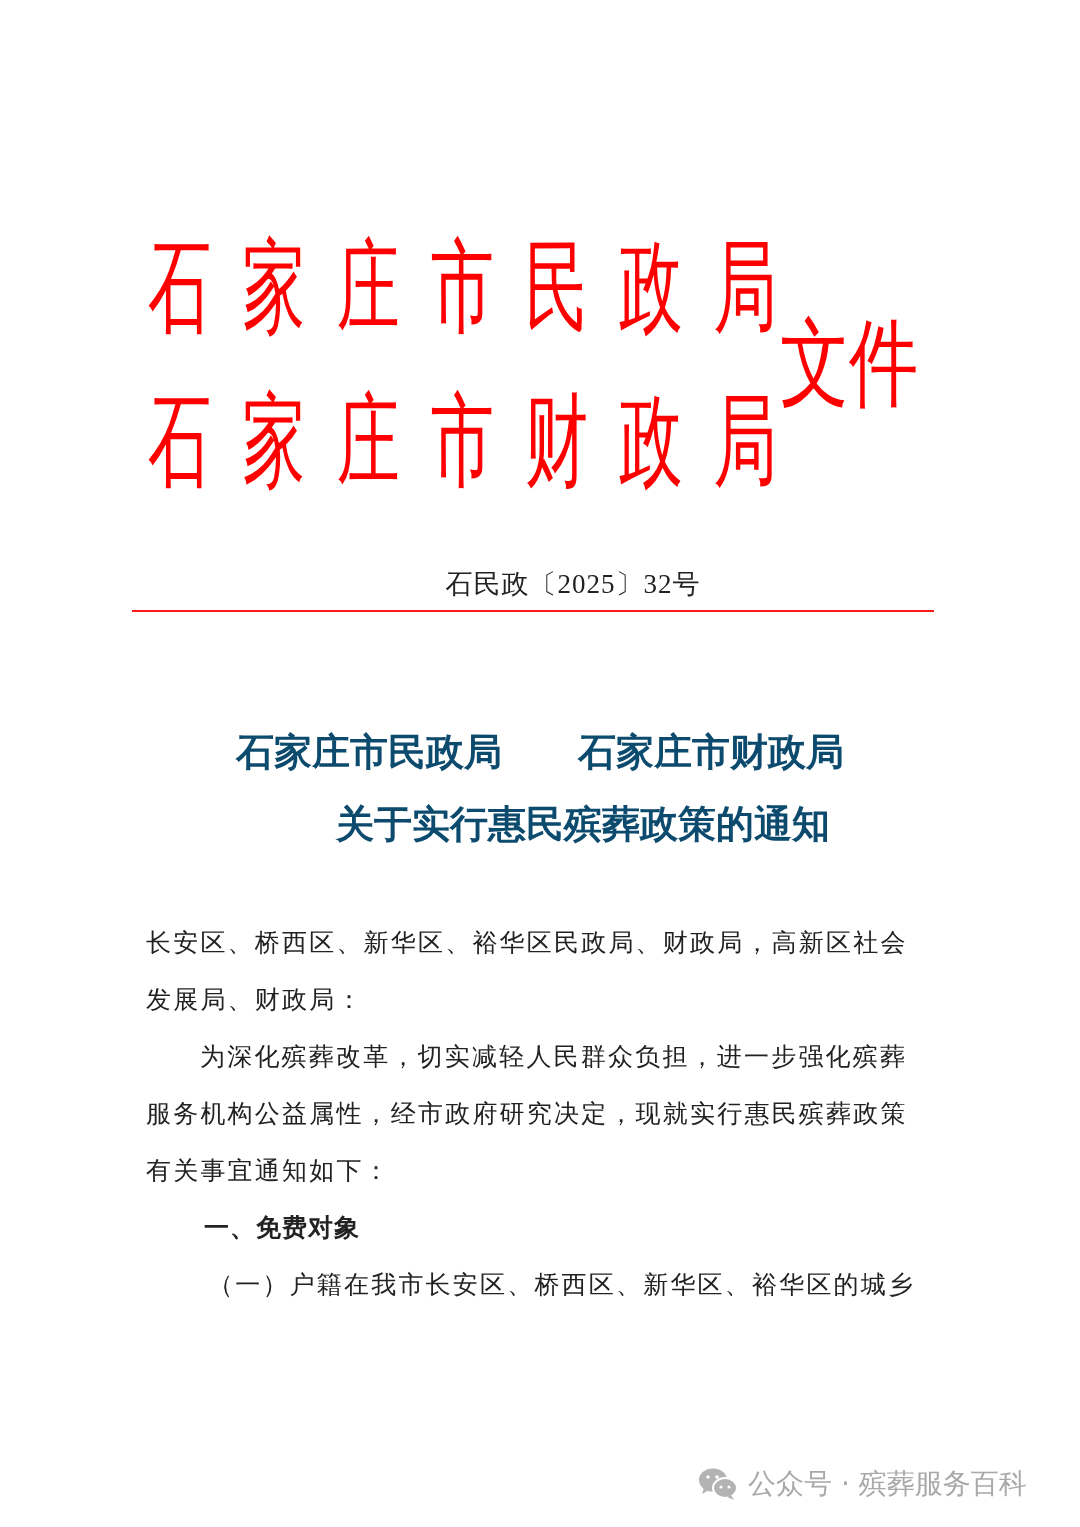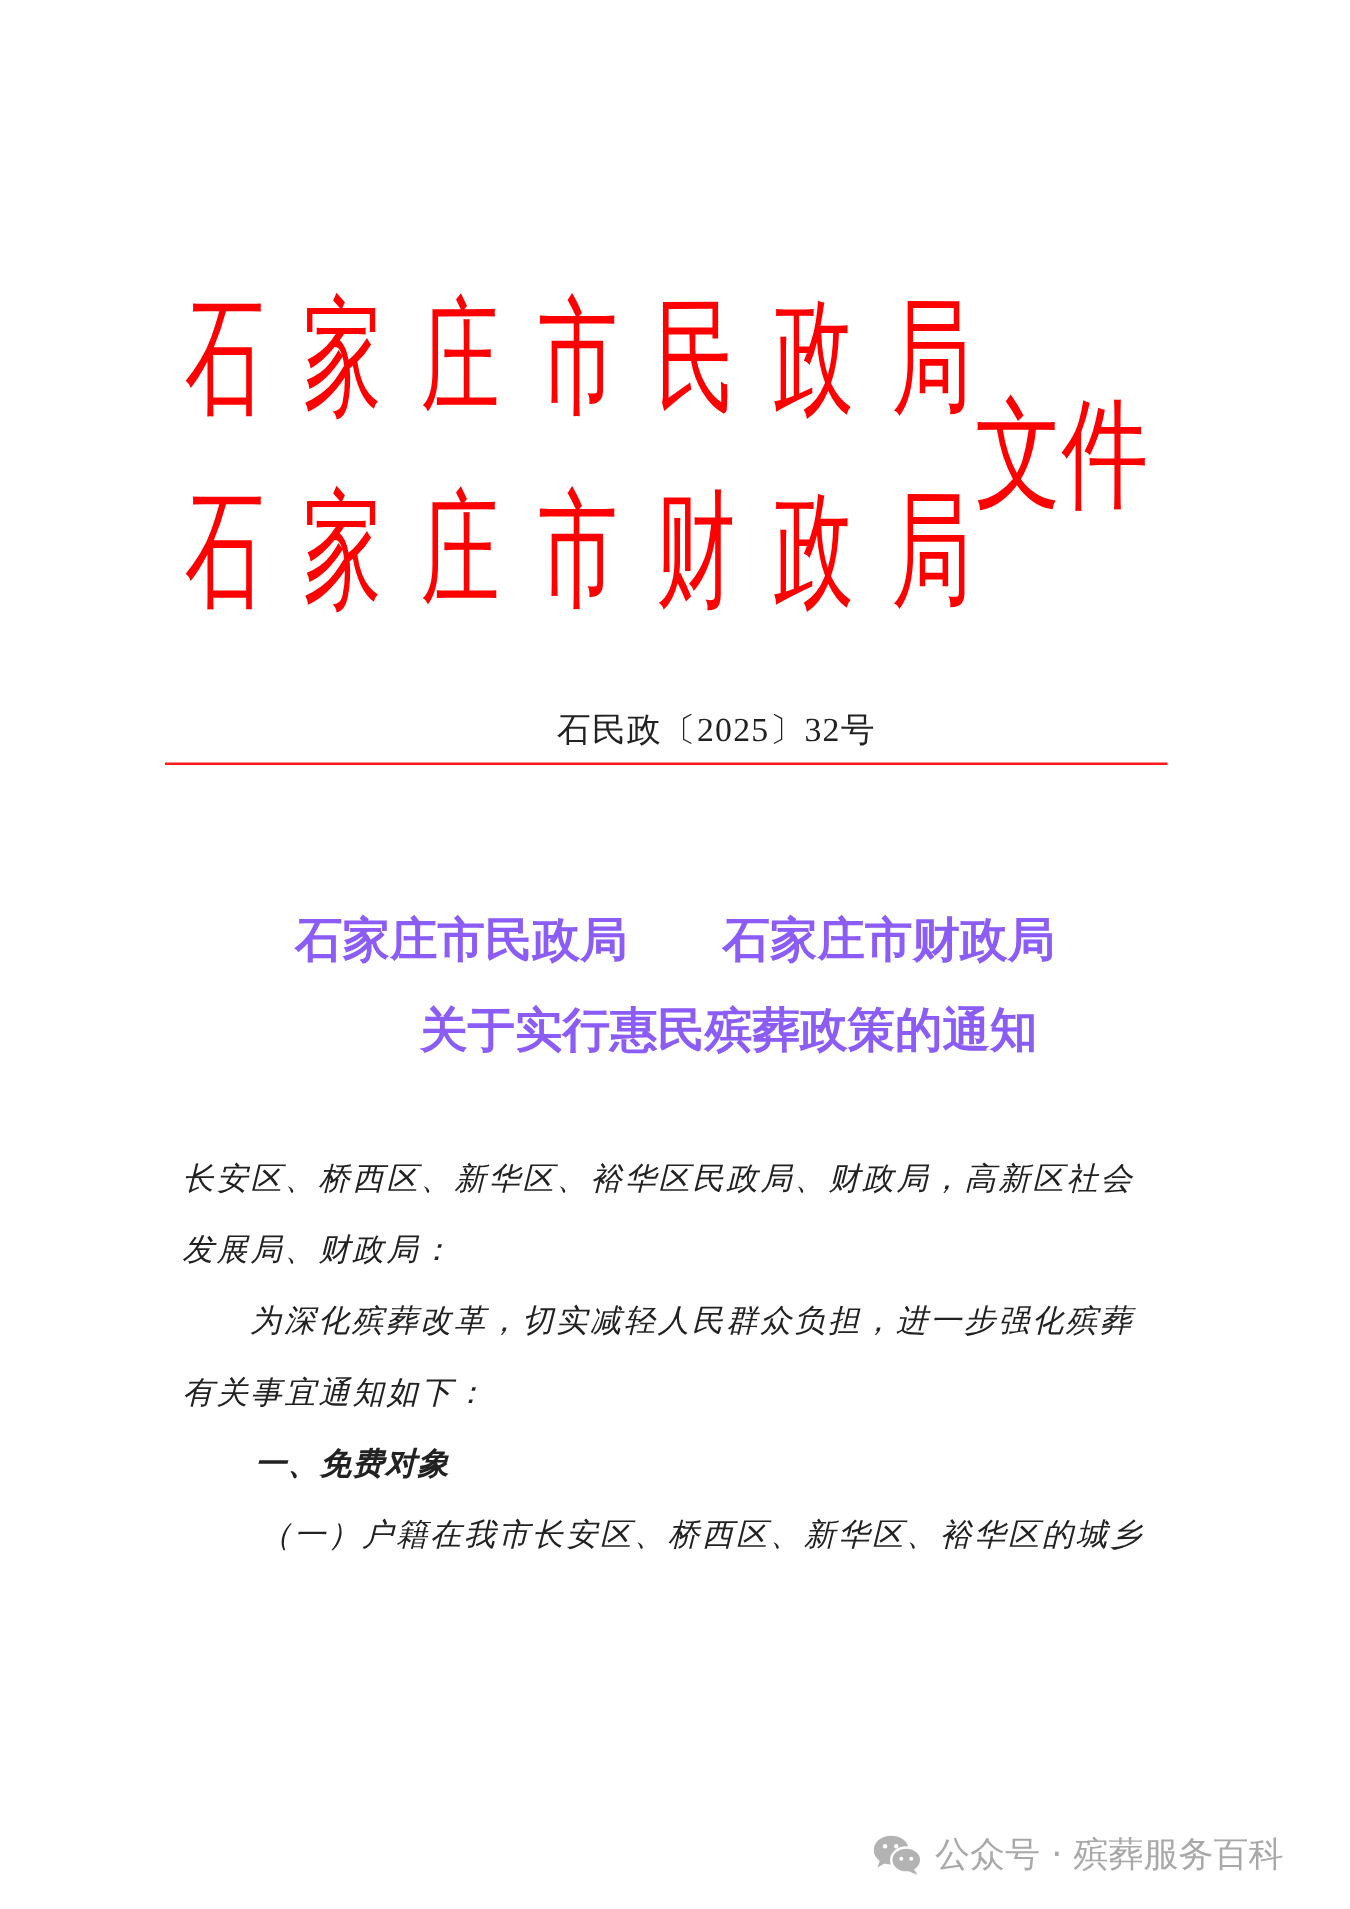--- a/index.html
+++ b/index.html
@@ -12,27 +12,27 @@
   #hdr1 { top:232px; }
   #hdr2 { top:386px; }
   .hdr-doc { position:absolute; left:780px; top:308px; color:#ff0000; font-family:"DejaVu Serif","Liberation Serif",serif;
              font-size:96px; line-height:110px; transform:scaleX(0.72); transform-origin:left top; white-space:nowrap; }
 
   .docnum { position:absolute; left:0; width:1080px; top:566px; text-align:center; font-family:"Liberation Serif","DejaVu Serif",serif;
             font-size:27px; color:#222; letter-spacing:1px;margin-left:33px; }
   .redrule { position:absolute; left:132px; width:802px; top:610px; height:2px; background:#ff1a1a; }
 
   .title { position:absolute; left:0; width:1080px; text-align:center; font-family:"DejaVu Serif","Liberation Serif",serif;
-           font-weight:bold; color:#8b5cf6; font-size:38px; line-height:48px; white-space:pre; }
+           font-weight:bold; color:#0c4a6e; font-size:38px; line-height:48px; white-space:pre; }
   #t1 { top:728px; }
   #t2 { top:800px;margin-left:43px; }
 
   .body { position:absolute; left:146px; width:800px; font-family:"DejaVu Sans","Liberation Sans",sans-serif; font-size:25px;
           color:#222; line-height:57px; }
-  .line { display:block; white-space:nowrap; letter-spacing:2.2px;font-style:italic; }
+  .line { display:block; white-space:nowrap; letter-spacing:2.2px; }
   .indent { padding-left:54px; }
   .sec { font-weight:bold; padding-left:58px; letter-spacing:1px; }
 
   .wm { position:absolute; left:698px; top:1465px; display:flex; align-items:center; gap:10px; color:#a9a9a9;
         font-family:"DejaVu Sans","Liberation Sans",sans-serif; font-size:28px;text-align:center; }
   .wm svg { display:block; }
 </style>
 </head>
 <body>
 
@@ -45,20 +45,21 @@
   <div class="docnum">石民政〔2025〕32号</div>
   <div class="redrule"></div>
 
   <div class="title" id="t1">石家庄市民政局　　石家庄市财政局</div>
   <div class="title" id="t2">关于实行惠民殡葬政策的通知</div>
 
   <div class="body" style="top:914px;">
     <span class="line">长安区、桥西区、新华区、裕华区民政局、财政局，高新区社会</span>
     <span class="line">发展局、财政局：</span>
     <span class="line indent">为深化殡葬改革，切实减轻人民群众负担，进一步强化殡葬</span>
+    <span class="line">服务机构公益属性，经市政府研究决定，现就实行惠民殡葬政策</span>
     <span class="line">有关事宜通知如下：</span>
     <span class="line sec">一、免费对象</span>
     <span class="line indent" style="padding-left:62px;">（一）户籍在我市长安区、桥西区、新华区、裕华区的城乡</span>
   </div>
 
   <div class="wm">
     <span>
       <svg width="40" height="34" viewBox="0 0 40 34">
         <ellipse cx="15" cy="13" rx="14" ry="11.5" fill="#b3b3b3"></ellipse>
         <path d="M6 21 L4 27 L11 23 Z" fill="#b3b3b3"></path>

